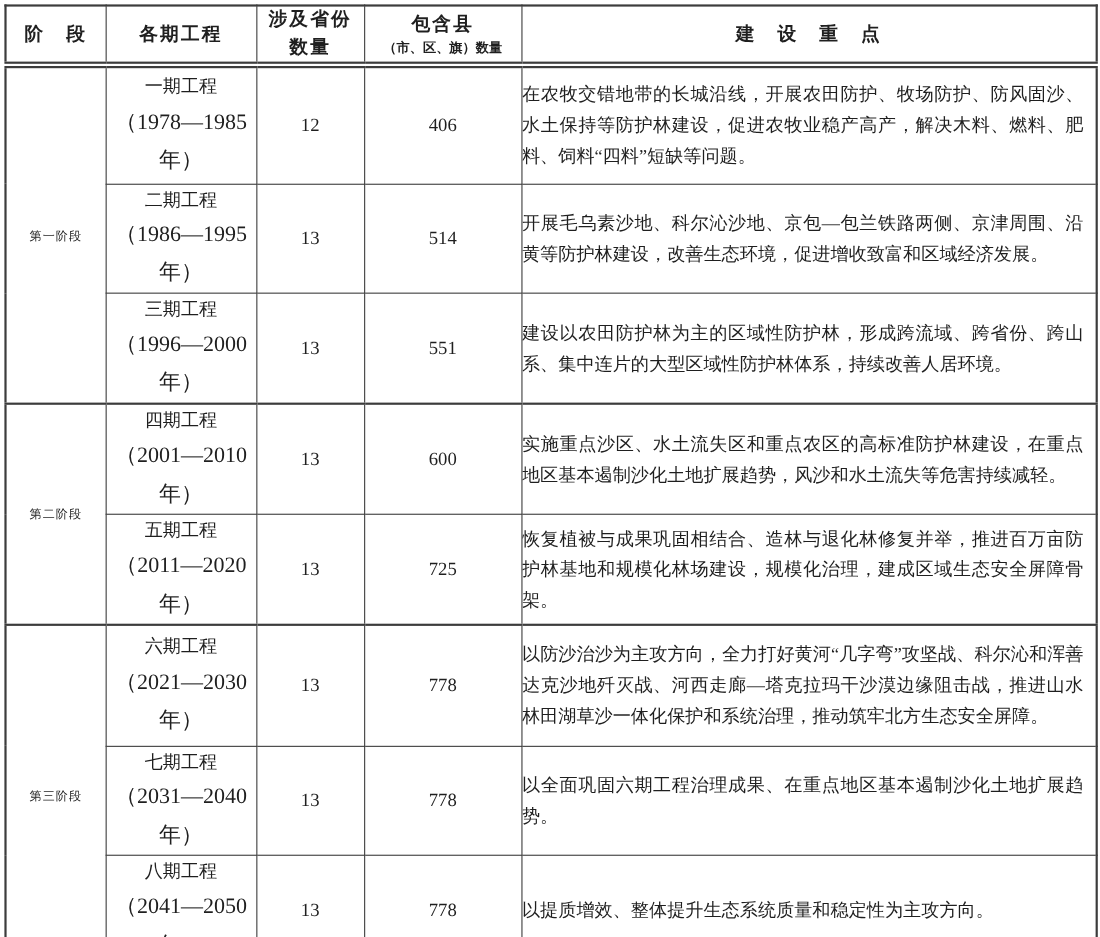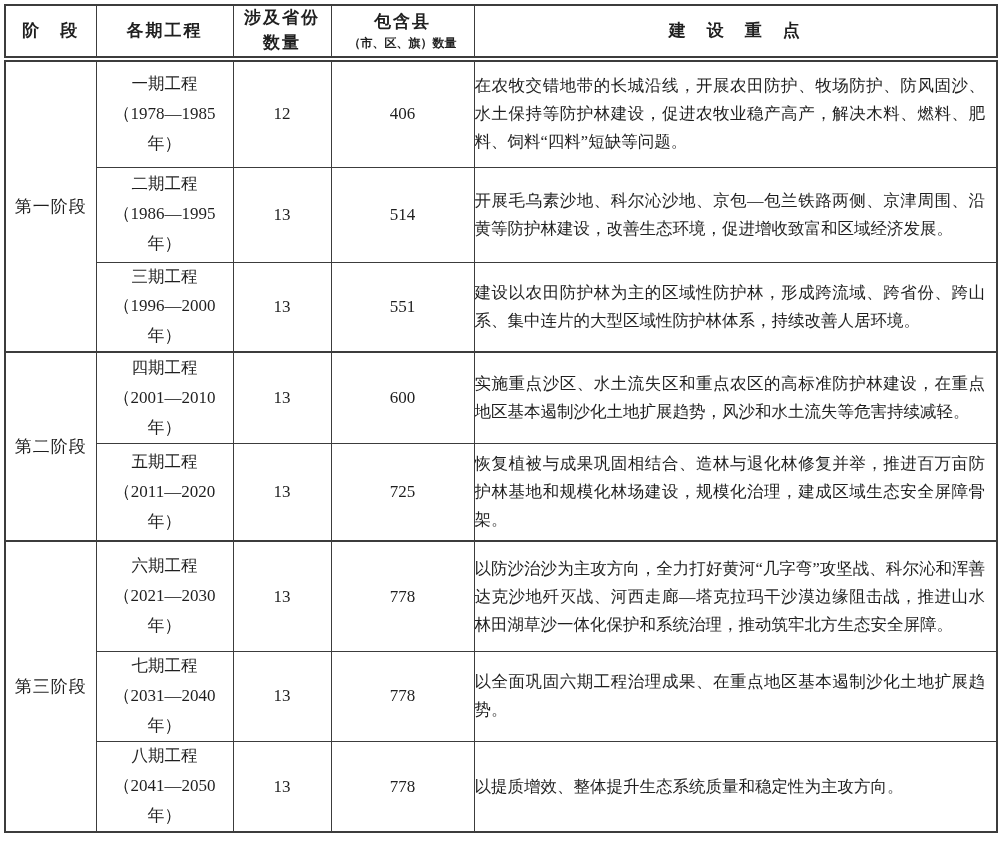--- a/index.html
+++ b/index.html
@@ -41,29 +41,29 @@
     border-bottom: 6px double #3c3c3c;
   }
   .plan-table thead th .no-ls {
     letter-spacing: 0;
     font-size: 12px;
   }
   tr.stage-start > td {
     border-top: 2.5px solid #3c3c3c;
   }
   td.stage-cell {
-    font-size: 17px;
+    font-size: 11px;
     letter-spacing: 1px;
   }
   td.project-cell {
     font-size: 16.5px;
     line-height: 1.75;
   }
   td.project-cell .period {
-    font-size: 17px;
+    font-size: 20px;
     text-align: center;
   }
   td.num-cell {
     font-size: 17px;
   }
   td.focus-cell {
     text-align: justify;
     padding: 6px 11px 6px 0;
     font-size: 16.5px;
     line-height: 28px;

